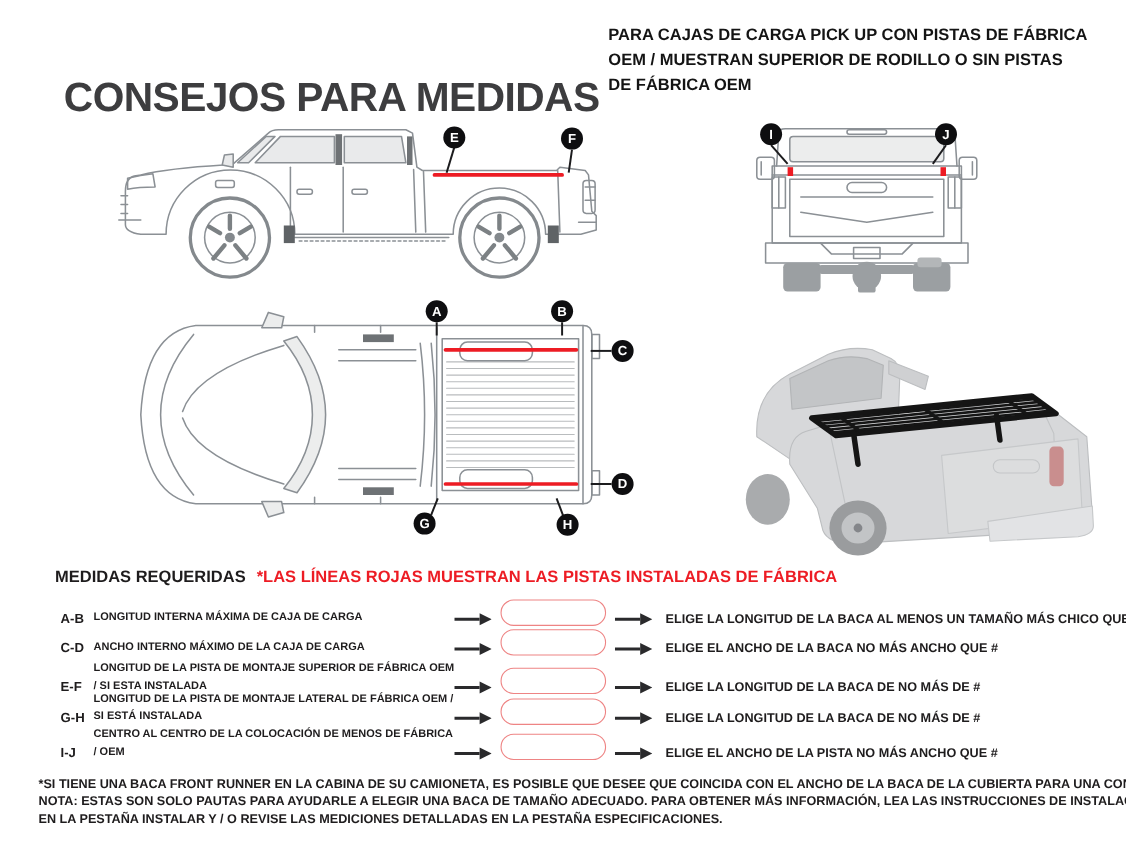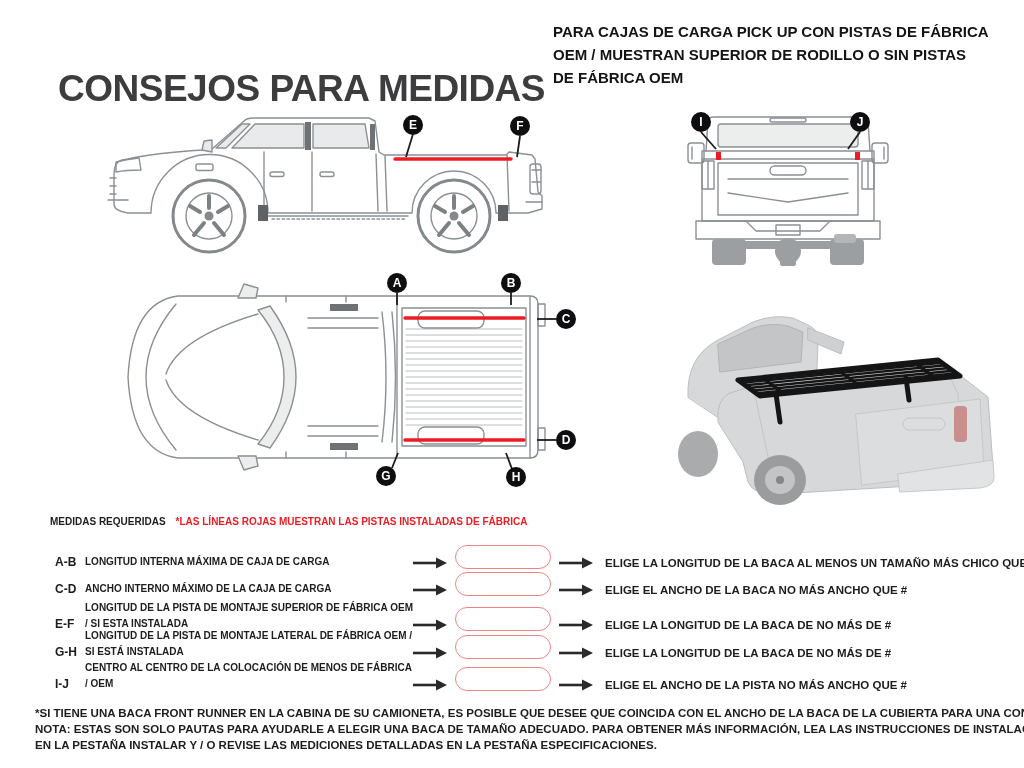--- a/index.html
+++ b/index.html
@@ -16,21 +16,21 @@
 
   
   #diagram-layer { position:absolute; left:0; top:0; }
 
   
   .marker { position:absolute; width:20px; height:20px; border-radius:50%;
             background:#0e0e10; color:#fff; font-size:12px; font-weight:700;
             display:flex; align-items:center; justify-content:center; }
 
   
-  .measures-head { position:absolute; left:50px; top:516px; font-size:10px;
+  .measures-head { position:absolute; left:50px; top:516px; font-size:15px;
                    font-weight:700; white-space:nowrap; }
   .measures-head .red { color:#ed1c24; margin-left:10px; }
   #rows { position:absolute; left:48px; top:0; width:960px; }
   .mrow { position:absolute; left:0; display:flex; align-items:flex-end; width:960px; }
   .range { width:30px; margin-left:7px; font-size:12px; font-weight:700; flex:none; }
   .desc  { width:328px; font-size:10px; font-weight:700; line-height:15.5px; flex:none; }
   .arrow { flex:none; display:block; }
   .pill  { flex:none; width:96px; height:24px; margin:0 8px; border:1.6px solid #ee8484;
            border-radius:13px; background:#fff; outline:none; padding:0 10px;
            font:700 12px "Liberation Sans",sans-serif; color:#1e1c1d; }

